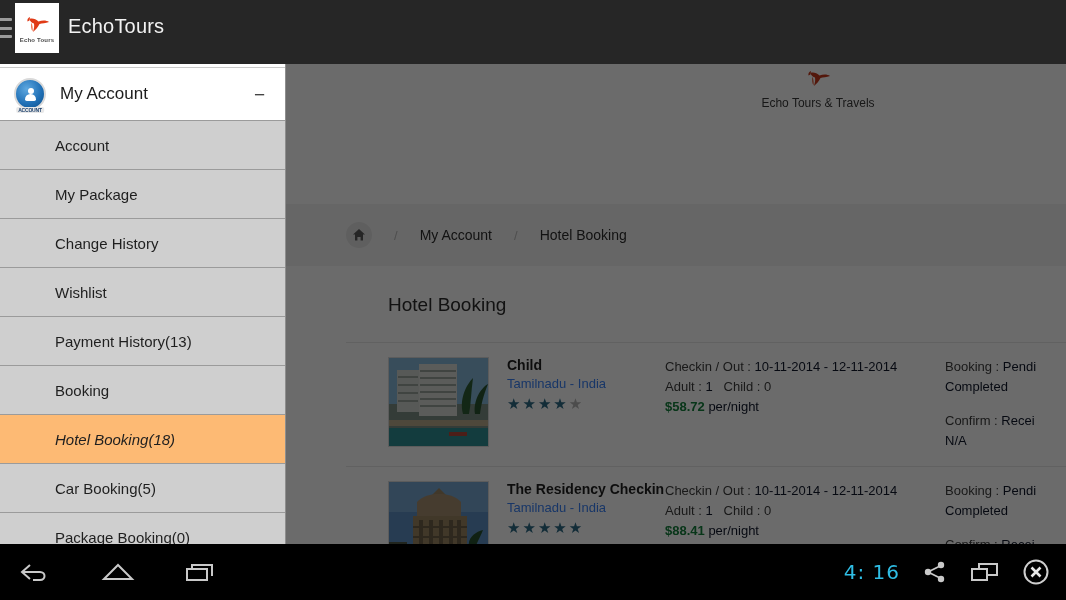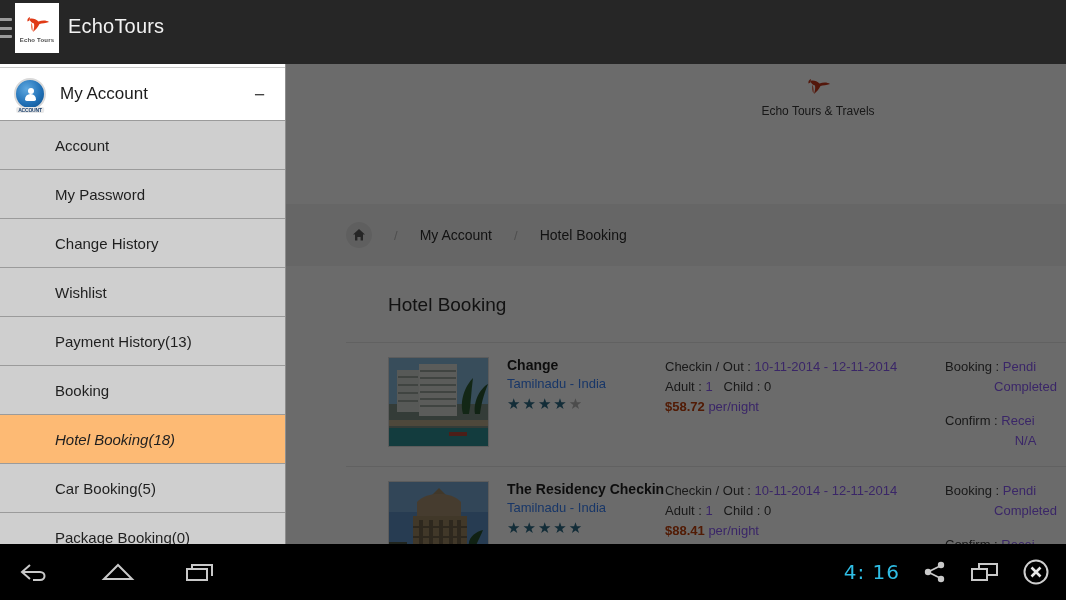--- a/index.html
+++ b/index.html
@@ -37,21 +37,21 @@
 
   
   #page{
     position:absolute; left:0; top:56px; width:1066px; height:488px;
     background:#ffffff; overflow:hidden; z-index:5;
   }
   #brandbar{
     position:relative; width:100%; height:148px; background:#ffffff;
   }
   #brandlogo{
-    position:absolute; left:768px; top:20px; width:100px;
+    position:absolute; left:768px; top:12px; width:100px;
     display:flex; flex-direction:column; align-items:center; gap:6px;
   }
   #brandlogo .brandname{
     font-size:12px; color:#3a3a3a; white-space:nowrap;
   }
   #crumbbar{
     position:relative; height:62px; background:#f4f4f4;
     display:flex; align-items:center; padding-left:346px;
   }
   #homebtn{
@@ -76,22 +76,22 @@
     width:101px; height:90px; flex:0 0 101px; overflow:hidden;
     border:1px solid #dcdcdc; position:relative;
   }
   .hinfo{ flex:0 0 176px; padding-left:18px; }
   .hname{ font-size:14px; font-weight:bold; color:#1f1f1f; }
   .hplace{ font-size:13px; color:#3b82f6; margin-top:3px; }
   .hstars{ margin-top:5px; font-size:15px; letter-spacing:2px; line-height:1; }
   .star-on{ color:#2f6b86; }
   .star-off{ color:#b6b6b6; }
   .hdates{ flex:0 0 280px; font-size:13px; line-height:1.55; color:#3d3d3d; }
-  .mut{ color:#8b5cf6;text-align:center; }
-  .price{ color:#c2410c; font-weight:bold; }
+  .mut{ color:#0f172a; }
+  .price{ color:#15803d; font-weight:bold; }
   .hstatus{ flex:1 1 auto; font-size:13px; line-height:1.55; color:#3d3d3d; }
   .hstatus .blk{ margin-bottom:14px; }
 
   
   #dim{
     position:absolute; left:0; top:56px; width:1066px; height:488px;
     background:rgba(0,0,0,.58); z-index:20;
   }
 
   
@@ -207,21 +207,21 @@
             <rect x="9" y="34" width="20" height="2"></rect>
               <rect x="9" y="42" width="20" height="2"></rect>
           </g>
           <path d="M74 56 C70 40 78 26 84 20 C82 34 82 46 80 56 Z" fill="#2f5d36"></path>
           <path d="M86 56 C84 42 92 30 99 26 C94 38 92 48 91 56 Z" fill="#2a5531"></path>
           <rect x="0" y="62" width="101" height="6" fill="#b9ad8e"></rect>
           <rect x="60" y="74" width="18" height="4" fill="#b5483a"></rect>
         </svg>
       </div>
       <div class="hinfo">
-        <div class="hname">Change</div>
+        <div class="hname">Child</div>
         <div class="hplace">Tamilnadu - India</div>
         <div class="hstars">
           <span class="star-on">★</span><span class="star-on">★</span><span class="star-on">★</span><span class="star-on">★</span><span class="star-off">★</span>
         </div>
       </div>
       <div class="hdates">
         <div><span>Checkin / Out :</span>
           <span class="mut">10-11-2014 - 12-11-2014</span></div>
         <div><span>Adult :</span>
           <span class="mut">1</span>
@@ -311,21 +311,21 @@
         <span class="head"></span>
         <span class="body"></span>
       </div>
       <span class="badge">ACCOUNT</span>
     </div>
     <div id="acctLabel">My Account</div>
     <div id="acctMinus">−</div>
   </div>
 
   <div class="mitem">Account</div>
-  <div class="mitem">My Password</div>
+  <div class="mitem">My Package</div>
   <div class="mitem">Change History</div>
   <div class="mitem">Wishlist</div>
   <div class="mitem">Payment History(13)</div>
   <div class="mitem">Booking</div>
   <div class="mitem active">Hotel Booking(18)</div>
   <div class="mitem">Car Booking(5)</div>
   <div class="mitem">Package Booking(0)</div>
 </div>
 
 <div id="appbar">

